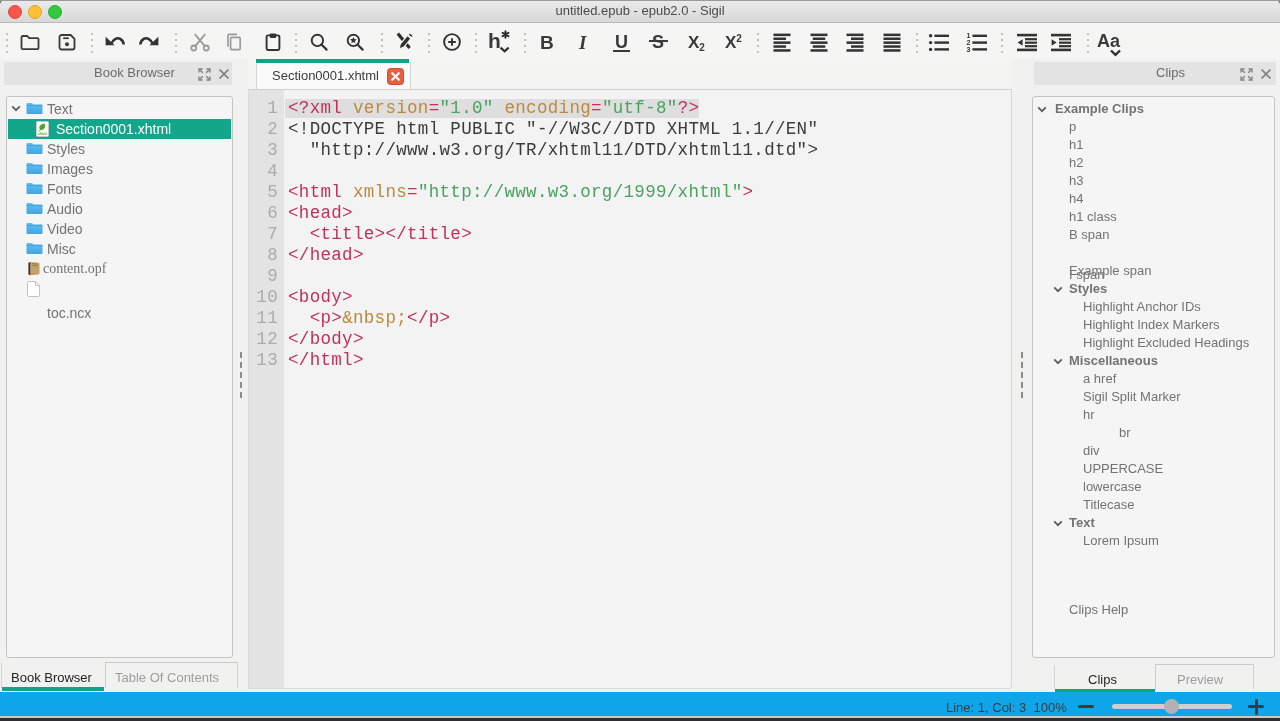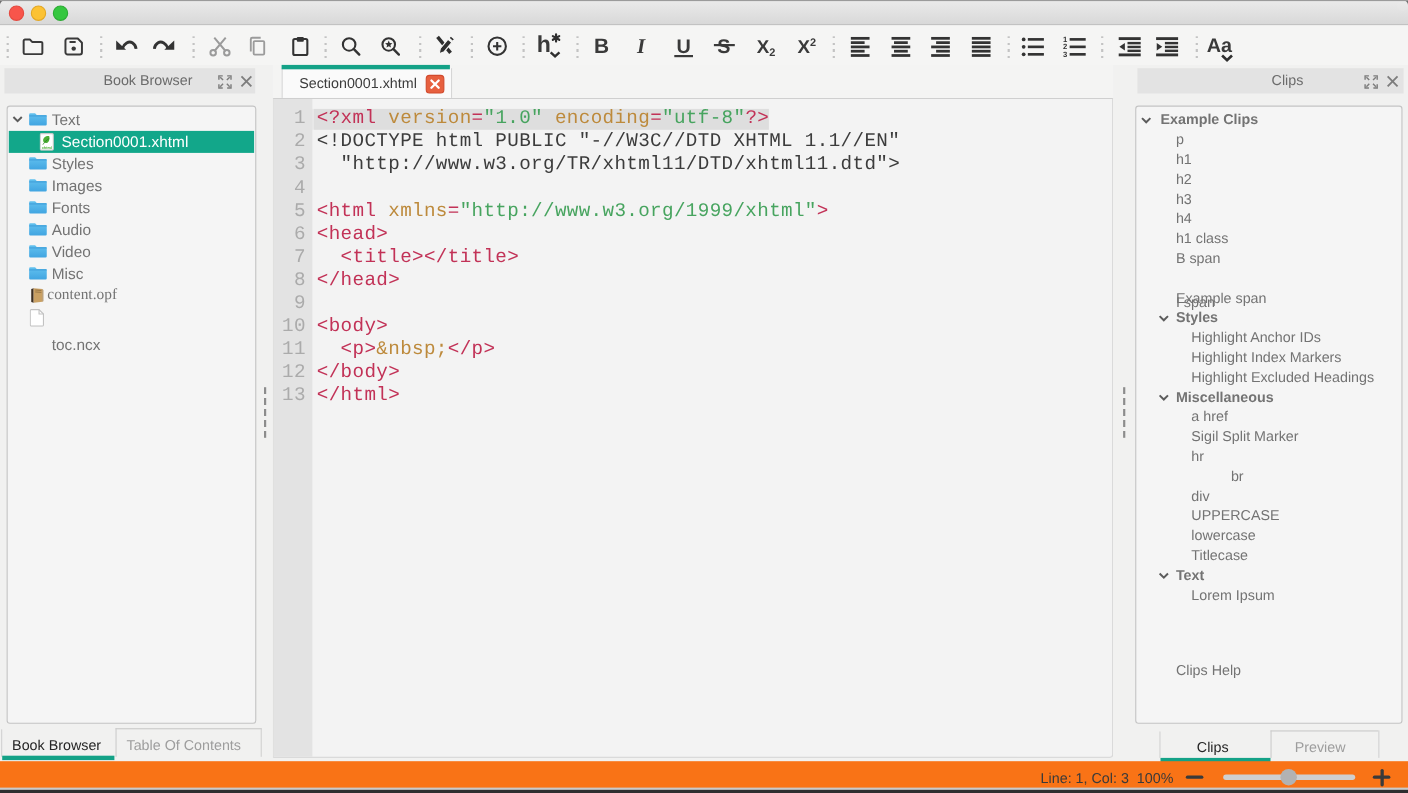--- a/index.html
+++ b/index.html
@@ -31,31 +31,32 @@
 #code{position:absolute;left:39px;top:8px;font-family:"Liberation Mono",monospace;font-size:17.5px;letter-spacing:0.32px;line-height:21px;color:#3c3c3c;white-space:pre;}
 .tg{color:#c23257;} .at{color:#bd8a3c;} .st{color:#47a45f;} .eq{color:#c23257;}
 #hl1{position:absolute;left:36px;top:9px;width:414px;height:19px;background:#dedede;}
 #guthl{position:absolute;left:0;top:9px;width:35px;height:19px;background:#dcdcdc;}
 
 .tealbar{background:#14a287;}
 
 .btab-active{font-size:13px;color:#252525;}
 .btab-inactive{font-size:13px;color:#9d9d9d;}
 .topline{height:1px;background:#c9c9c9;}
-#statusbar{left:0;top:692px;width:1280px;height:25px;background:#f97316;font-size:13px;color:#3a3a3a;}
+#statusbar{left:0;top:692px;width:1280px;height:25px;background:#0ea5e9;font-size:13px;color:#3a3a3a;}
 #darkstrip{left:0;top:718px;width:1280px;height:3px;background:#2e2e30;}
 svg{display:block;}
 </style>
 </head>
 <body>
 
 <div class="abs" id="titlebar">
   <div class="light" style="left:8px;background:#f8554b;border:0.5px solid #e4493f;"></div>
   <div class="light" style="left:27.5px;background:#fcc233;border:0.5px solid #e3a723;"></div>
   <div class="light" style="left:47.5px;background:#35c73f;border:0.5px solid #2cab34;"></div>
+  <div id="title-text">untitled.epub - epub2.0 - Sigil</div>
 </div>
 <div class="abs corner" style="left:0;top:0;">
     <i style="left:0;top:0;"></i>
   </div>
 <div class="abs corner" style="right:0;top:0;">
     <i style="right:0;top:0;"></i>
   </div>
 <div class="abs" id="topline1"></div>
 
 <div class="abs" id="toolbar">

